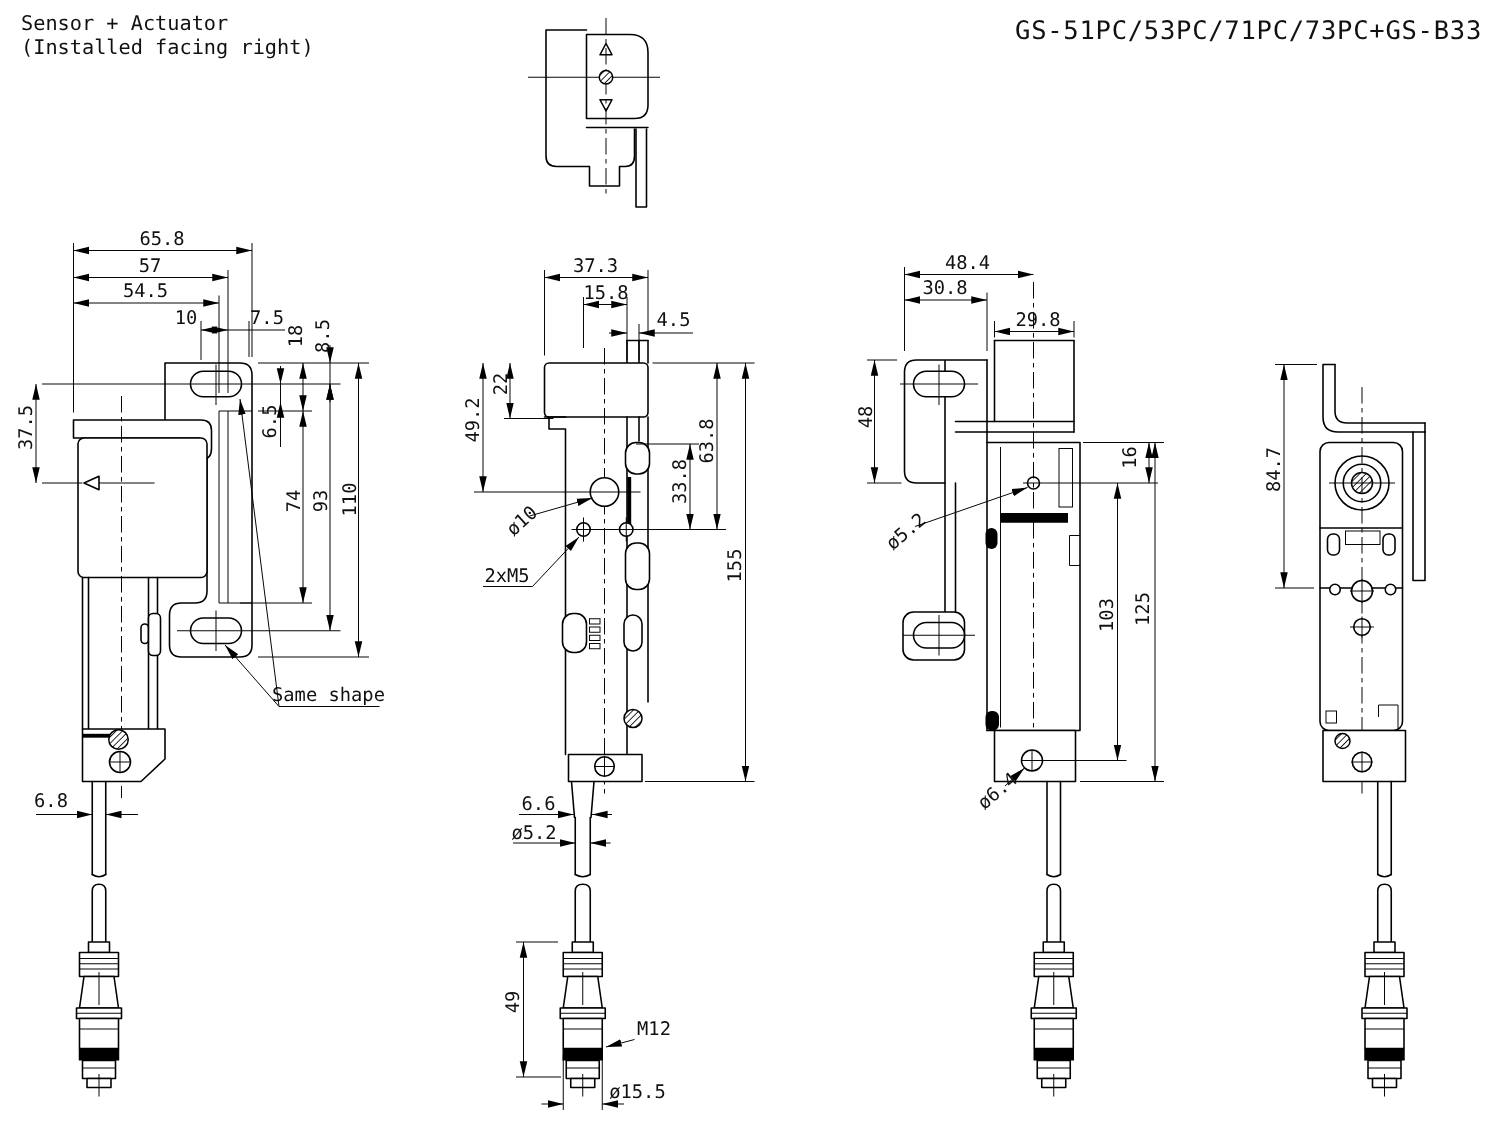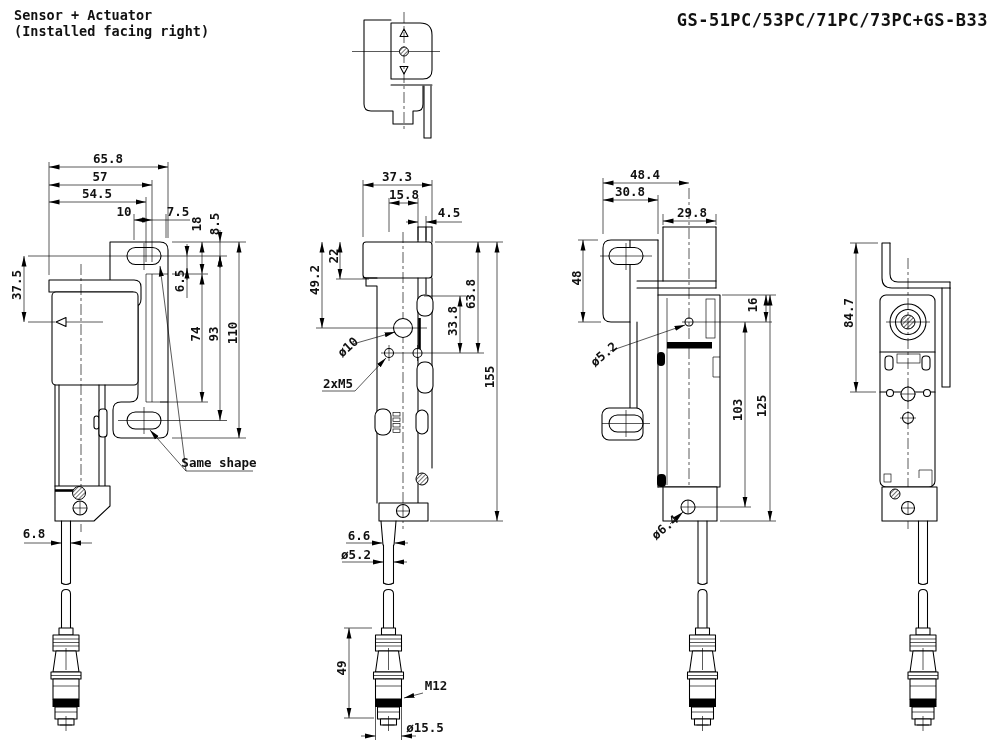--- a/index.html
+++ b/index.html
@@ -1,16 +1,16 @@
 <!DOCTYPE html>
 <html><head>
 <meta charset="utf-8">
 <style>
   html,body{margin:0;padding:0;background:#fff;}
-  #stage{position:relative;width:1000px;height:748px;background:#ffffff;overflow:hidden;font-weight:bold;}
+  #stage{position:relative;width:1000px;height:748px;background:#ffffff;overflow:hidden;}
   svg{display:block;}
   text{font-family:"DejaVu Sans Mono","Liberation Mono",monospace;fill:#111;font-size:12.5px;}
   .ttl{font-size:17px;letter-spacing:0.5px;}
   .note{font-size:13.5px;}
   .o{fill:none;stroke:#000;stroke-width:1.05;stroke-linejoin:round;stroke-linecap:round;}
   .ow{fill:#fff;stroke:#000;stroke-width:1.05;stroke-linejoin:round;}
   .t{fill:none;stroke:#000;stroke-width:0.65;}
   .cl{fill:none;stroke:#000;stroke-width:0.65;stroke-dasharray:11 3 3 3;}
   .blk{fill:#000;stroke:none;}
   .hv{fill:none;stroke:#000;stroke-width:2.6;}

